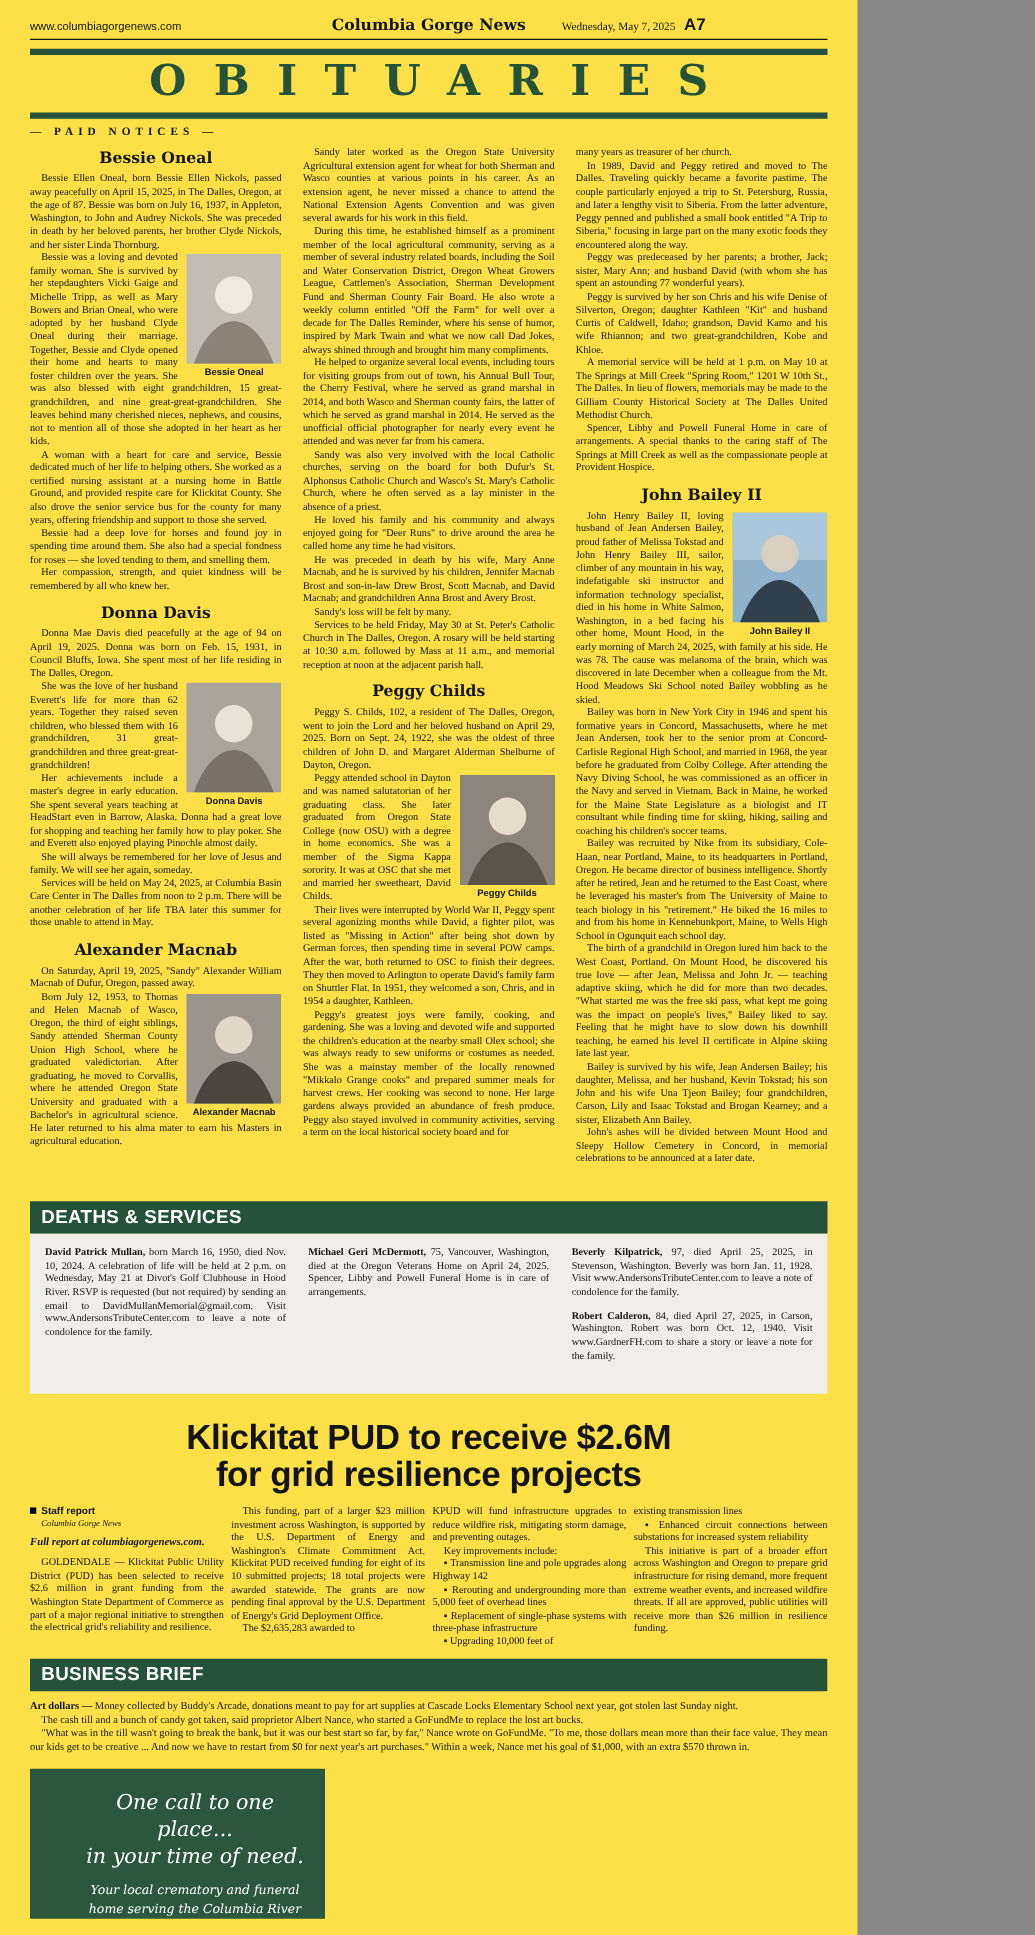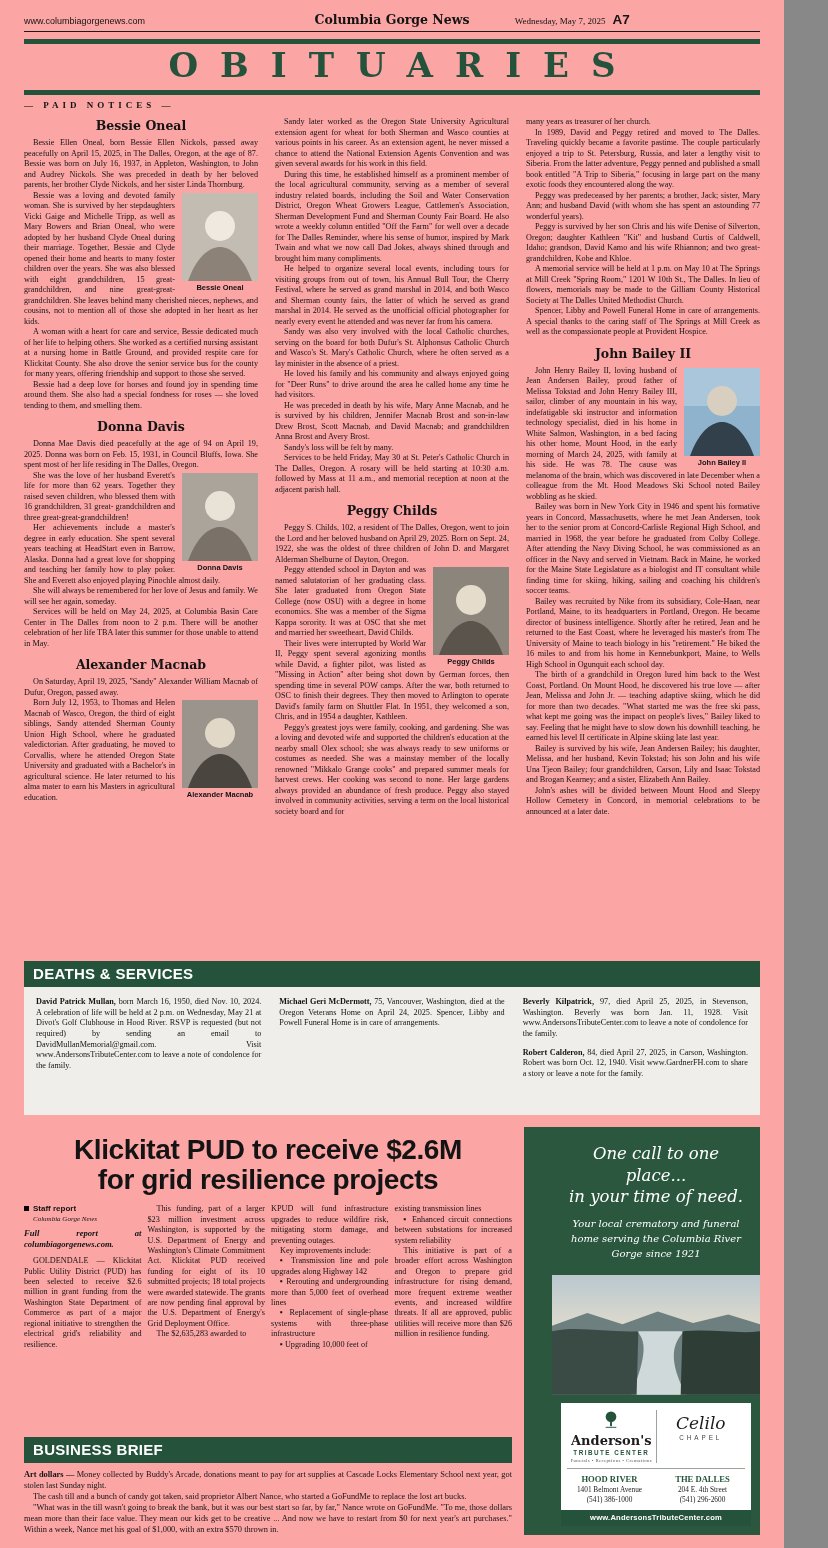--- a/index.html
+++ b/index.html
@@ -1,20 +1,20 @@
 <!DOCTYPE html>
 <html><head>
 <meta charset="utf-8">
 <style>
   * { margin:0; padding:0; box-sizing:border-box; }
   :root { --green:#24523b; --ink:#141414; }
   html,body { background:#888; }
   body { width:828px; height:1548px; margin:0 auto; }
   .page {
-    width:784px; height:1548px; background:#fca5a5; color:var(--ink);
+    width:686px; height:1548px; background:#fde047; color:var(--ink);
     font-family:"Liberation Serif", serif; padding:8px 24px 0; overflow:hidden;
   }
 
   
   .masthead { display:flex; align-items:baseline; border-bottom:1.5px solid #1a1a1a; padding:4px 0 4px; font-size:9px; }
   .masthead .mh-left { flex:1; text-align:left; font-family:"Liberation Sans", sans-serif; }
   .masthead .mh-center { flex:1; text-align:center; font-family:"DejaVu Serif", serif; font-weight:bold; font-size:12.5px; }
   .masthead .mh-right { flex:1; text-align:left; }
   .masthead .pageno { font-weight:bold; font-size:13.5px; margin-left:7px; font-family:"Liberation Sans", sans-serif; }
 
@@ -39,21 +39,21 @@
 
   
   .band { background:var(--green); color:#fff; font-family:"Liberation Sans", sans-serif; font-weight:bold;
           font-size:15px; padding:4px 9px 5px; letter-spacing:.3px; margin-top:8px; }
   .ds-body { background:#efeeea; padding:10px 12px 6px; display:grid; grid-template-columns:repeat(3,1fr); gap:0 18px;
              font-size:8.2px; line-height:1.3; text-align:justify; height:128px; overflow:hidden; }
   .ds-entry { margin-bottom:8px; }
   .ds-name { font-weight:bold; }
 
   
-  .bottom { display:flex; gap:12px; margin-top:12px; height:408px; overflow:hidden; }
+  .bottom { display:flex; gap:12px; margin-top:12px; height:408px; overflow:hidden;flex-direction:column; }
   .bottom-left { flex:1; display:flex; flex-direction:column; min-width:0; }
   .pud-headline { font-family:"Liberation Sans", sans-serif; font-weight:bold; font-size:28px; line-height:1.06;
                   text-align:center; margin:8px 6px 10px; letter-spacing:-.4px; }
   .pud-cols { display:grid; grid-template-columns:repeat(4,1fr); gap:0 6px; font-size:8.2px; line-height:1.27;
               text-align:justify; flex:1; overflow:hidden; }
   .pud-cols .pcol { min-width:0; }
   .byline { font-family:"Liberation Sans", sans-serif; font-size:8px; font-weight:bold; }
   .byline .sq { display:inline-block; width:5px; height:5px; background:#000; margin-right:4px; }
   .byline-src { font-size:7px; font-style:italic; margin:0 0 5px 9px; }
   .fullreport { font-weight:bold; font-style:italic; font-size:8.6px; margin-bottom:6px; }
@@ -116,20 +116,21 @@
             <rect width="76" height="88" fill="#c2bcb2"></rect>
             <circle cx="38" cy="33" r="15" fill="#efe9df"></circle>
             <path d="M6 88 C16 60 30 54 38 54 C46 54 60 60 70 88 Z" fill="#8d8277"></path>
           </svg>
           <div class="photo-cap">Bessie Oneal</div>
         </div>
         <div>
             <p class="para">Bessie was a loving and devoted family woman. She is survived by her stepdaughters Vicki Gaige and Michelle Tripp, as well as Mary Bowers and Brian Oneal, who were adopted by her husband Clyde Oneal during their marriage. Together, Bessie and Clyde opened their home and hearts to many foster children over the years. She was also blessed with eight grandchildren, 15 great-grandchildren, and nine great-great-grandchildren. She leaves behind many cherished nieces, nephews, and cousins, not to mention all of those she adopted in her heart as her kids.</p>
             <p class="para">A woman with a heart for care and service, Bessie dedicated much of her life to helping others. She worked as a certified nursing assistant at a nursing home in Battle Ground, and provided respite care for Klickitat County. She also drove the senior service bus for the county for many years, offering friendship and support to those she served.</p>
             <p class="para">Bessie had a deep love for horses and found joy in spending time around them. She also had a special fondness for roses — she loved tending to them, and smelling them.</p>
+            <p class="para">Her compassion, strength, and quiet kindness will be remembered by all who knew her.</p>
           </div>
       </section>
 
       <section class="obit">
         <h3 class="obit-name">Donna Davis</h3>
         <div>
             <p class="para">Donna Mae Davis died peacefully at the age of 94 on April 19, 2025. Donna was born on Feb. 15, 1931, in Council Bluffs, Iowa. She spent most of her life residing in The Dalles, Oregon.</p>
           </div>
         <div class="photo">
           <svg class="photo-img" viewBox="0 0 76 88">

